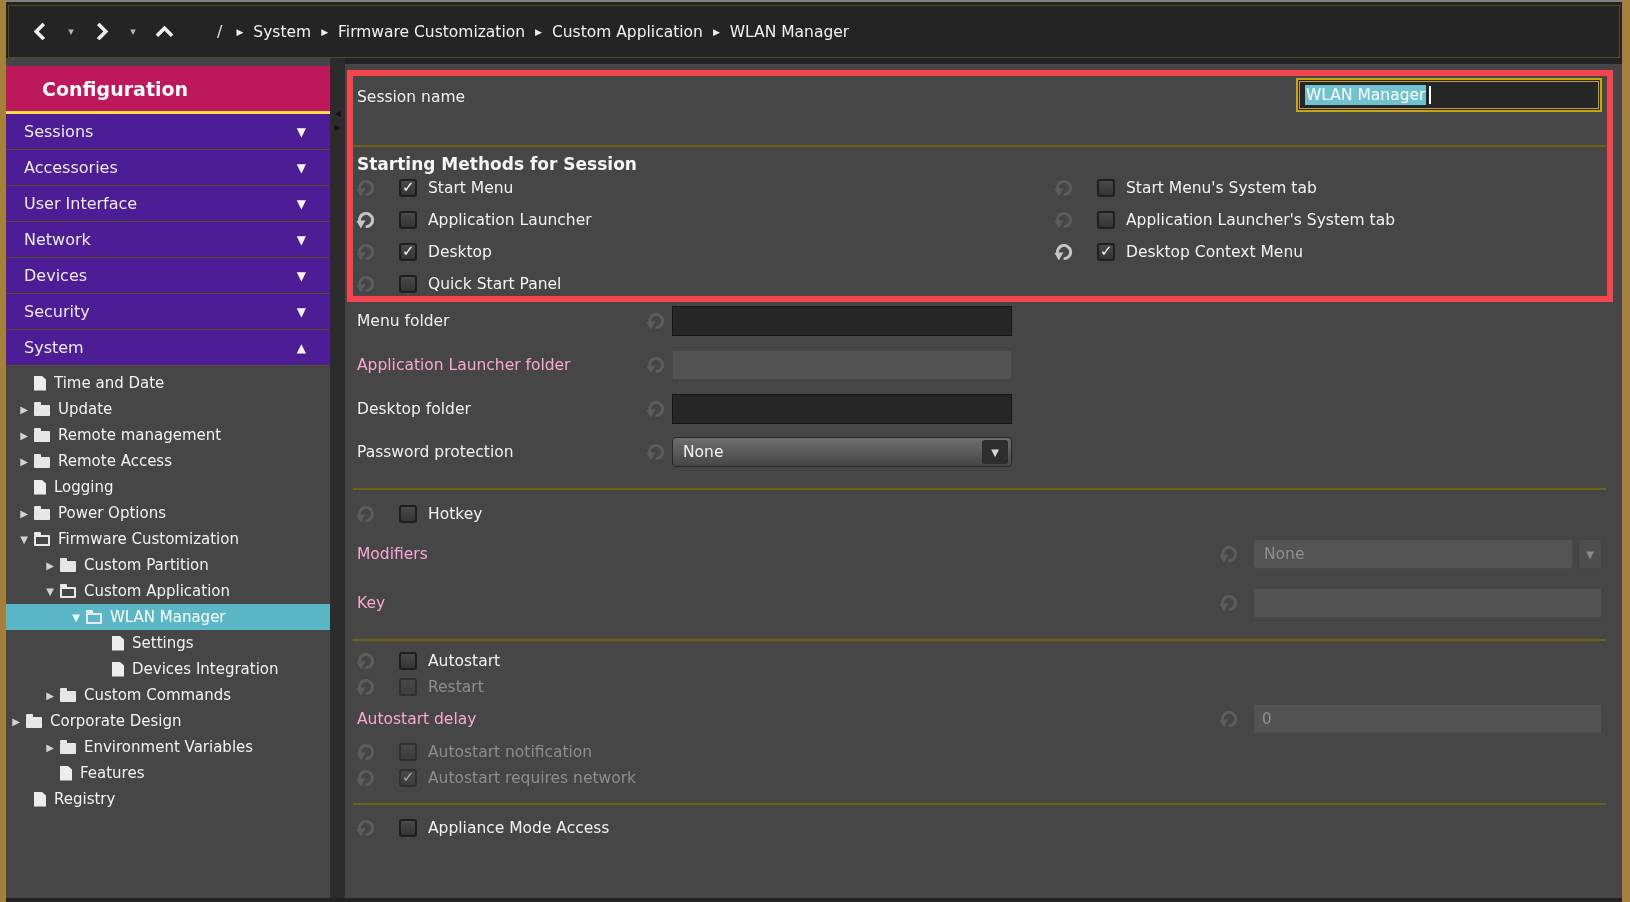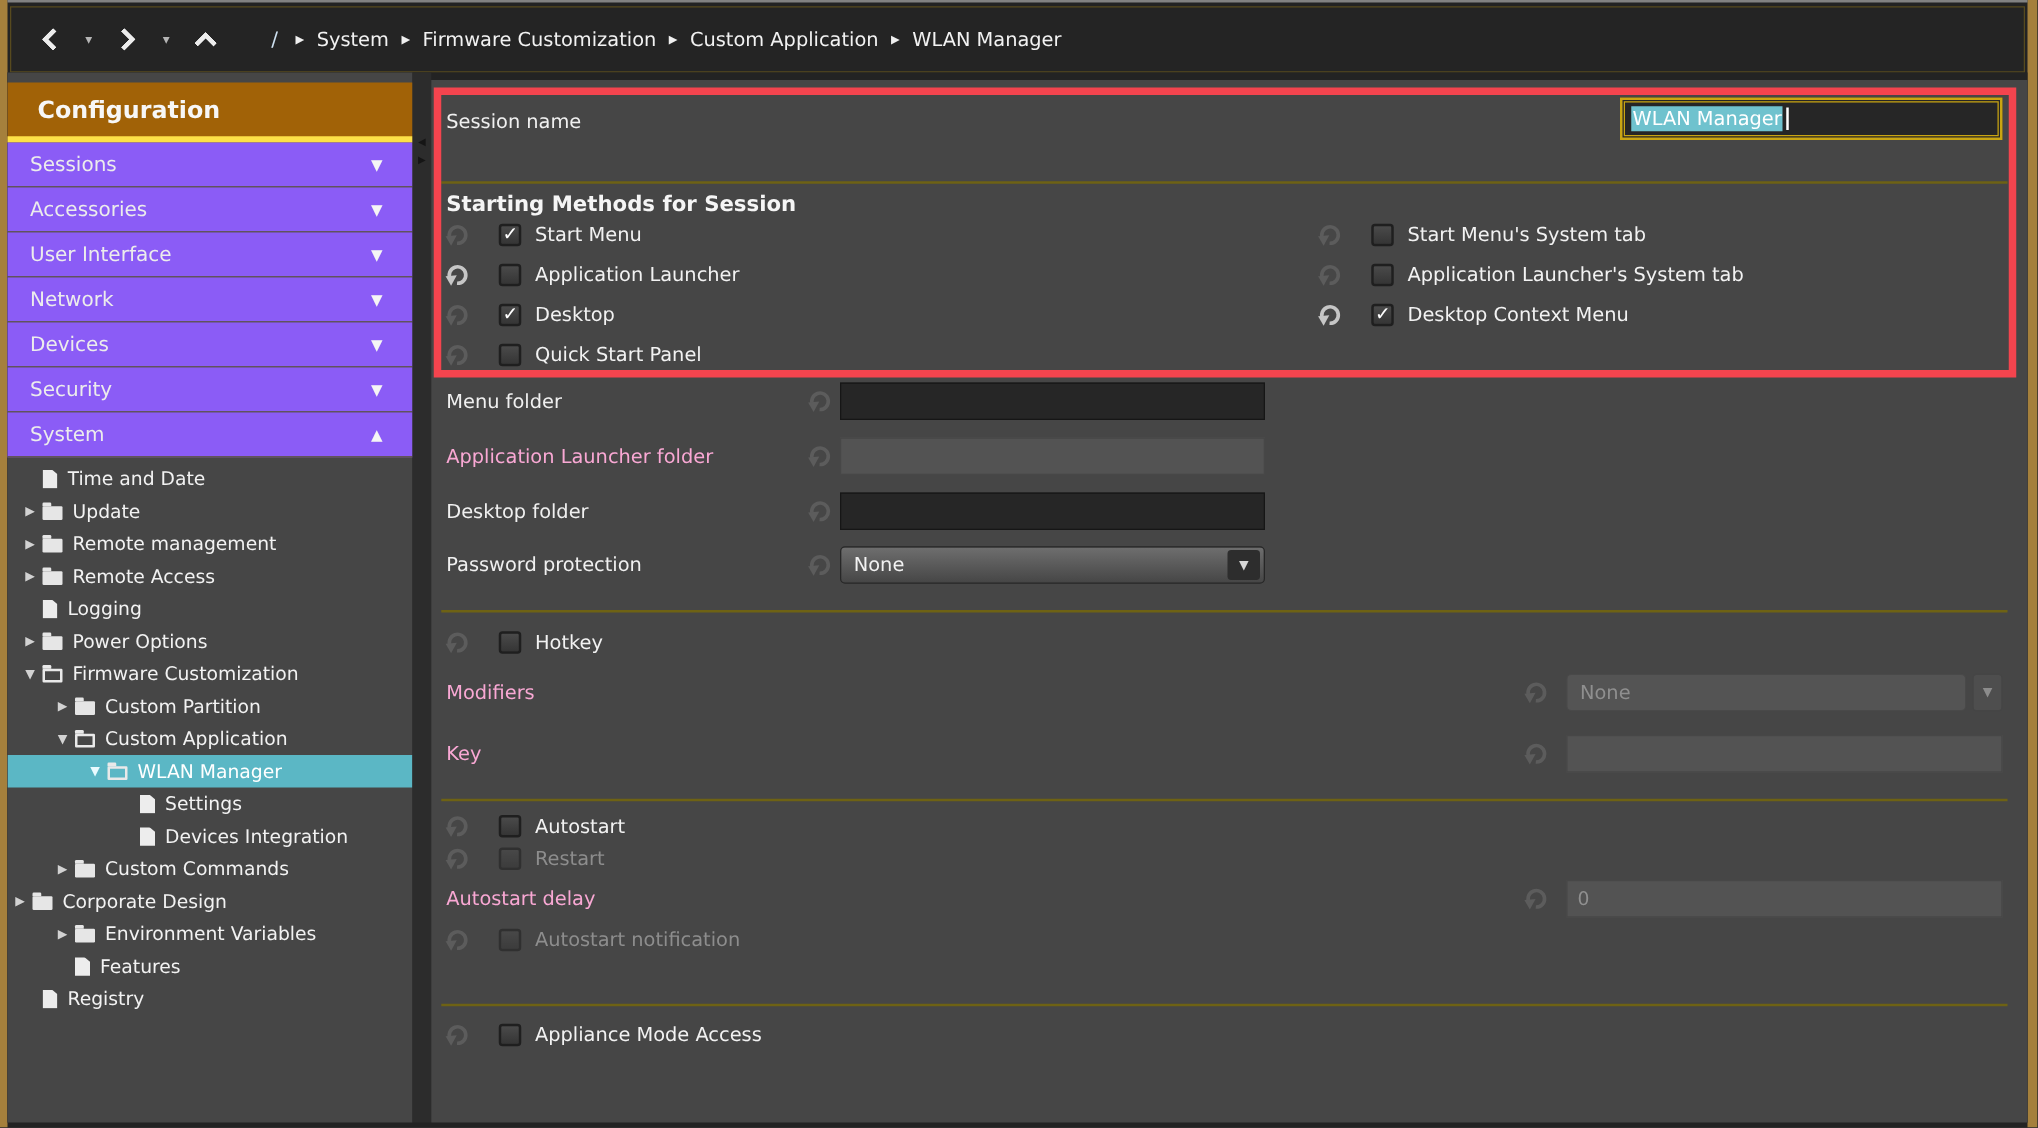--- a/index.html
+++ b/index.html
@@ -31,23 +31,23 @@
   .bc-item { cursor:pointer; white-space:nowrap; }
 
   
   .content { position:relative; display:flex; height:840px; background:#232323; }
   .sidebar { width:324px; background:#464646; padding-top:8px; display:flex; flex-direction:column; }
   .splitter { width:15px; background:#2c2c2c; display:flex; flex-direction:column; align-items:center; padding-top:52px; gap:6px; cursor:col-resize; }
   .split-ic { font-size:8px; color:#151515; line-height:8px; }
   .panel { position:relative; flex:1; background:#464646; margin-top:6px; }
 
   
-  .side-title { height:48px; background:#a16207; border-bottom:5px solid #fde047;
-    font-size:19px; font-weight:bold; color:#f7f7f7; display:flex; align-items:center; padding-left:24px; }
-  .acc-row { height:36px; background:#8b5cf6; border-bottom:1px solid #55502a; display:flex; align-items:center;
+  .side-title { height:48px; background:#be185d; border-bottom:3px solid #fde047;
+    font-size:19px; font-weight:bold; color:#f7f7f7; display:flex; align-items:center; padding-left:36px; }
+  .acc-row { height:36px; background:#4c1d95; border-bottom:1px solid #55502a; display:flex; align-items:center;
     padding:0 24px 0 18px; font-size:16px; color:#ececec; cursor:pointer; }
   .acc-row .acc-label { flex:1; }
   .acc-arrow { font-size:12px; color:#f5f5f5; }
   .acc-arrow::after { content:"▼"; }
   .acc-row.expanded .acc-arrow::after { content:"▲"; }
 
   .tree { padding-top:4px; flex:1; overflow:hidden; }
   .trow { height:26px; display:flex; align-items:center; font-size:15px; color:#f2f2f2; cursor:pointer; white-space:nowrap; }
   .trow.selected { background:#5bb7c5; color:#ffffff; }
   .exp { width:20px; text-align:center; font-size:10px; color:#d2d2d2; flex:0 0 20px; }
@@ -412,20 +412,27 @@
         </svg>
       <input class="tinput dis" style="left: 908px; top: 640px; width: 349px;" readonly="" value="0">
 
       <div class="cbrow dis" style="left:10px; top:675px">
         <svg class="reset">
             <use href="#ic-reset"></use>
           </svg>
         <span class="cb"></span>
         <span class="cblabel">Autostart notification</span>
       </div>
+      <div class="cbrow dis" style="left:10px; top:701px">
+        <svg class="reset">
+            <use href="#ic-reset"></use>
+          </svg>
+        <span class="cb checked"></span>
+        <span class="cblabel">Autostart requires network</span>
+      </div>
 
       <div class="sep" style="top:739px"></div>
 
       <div class="cbrow" style="left:10px; top:751px">
         <svg class="reset">
             <use href="#ic-reset"></use>
           </svg>
         <span class="cb"></span>
         <span class="cblabel">Appliance Mode Access</span>
       </div>

